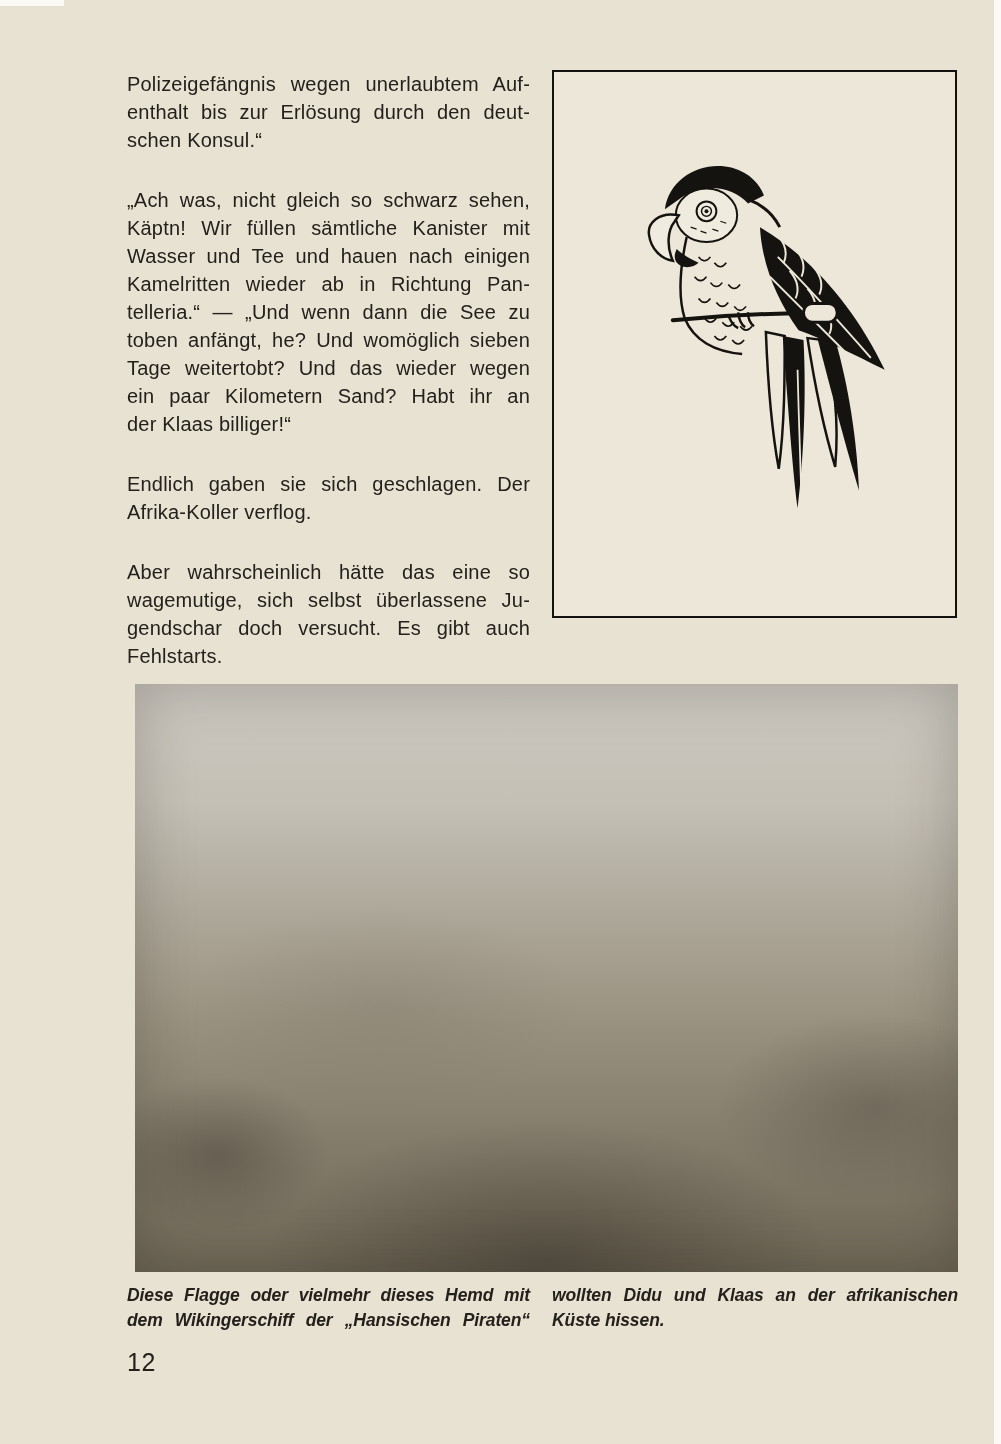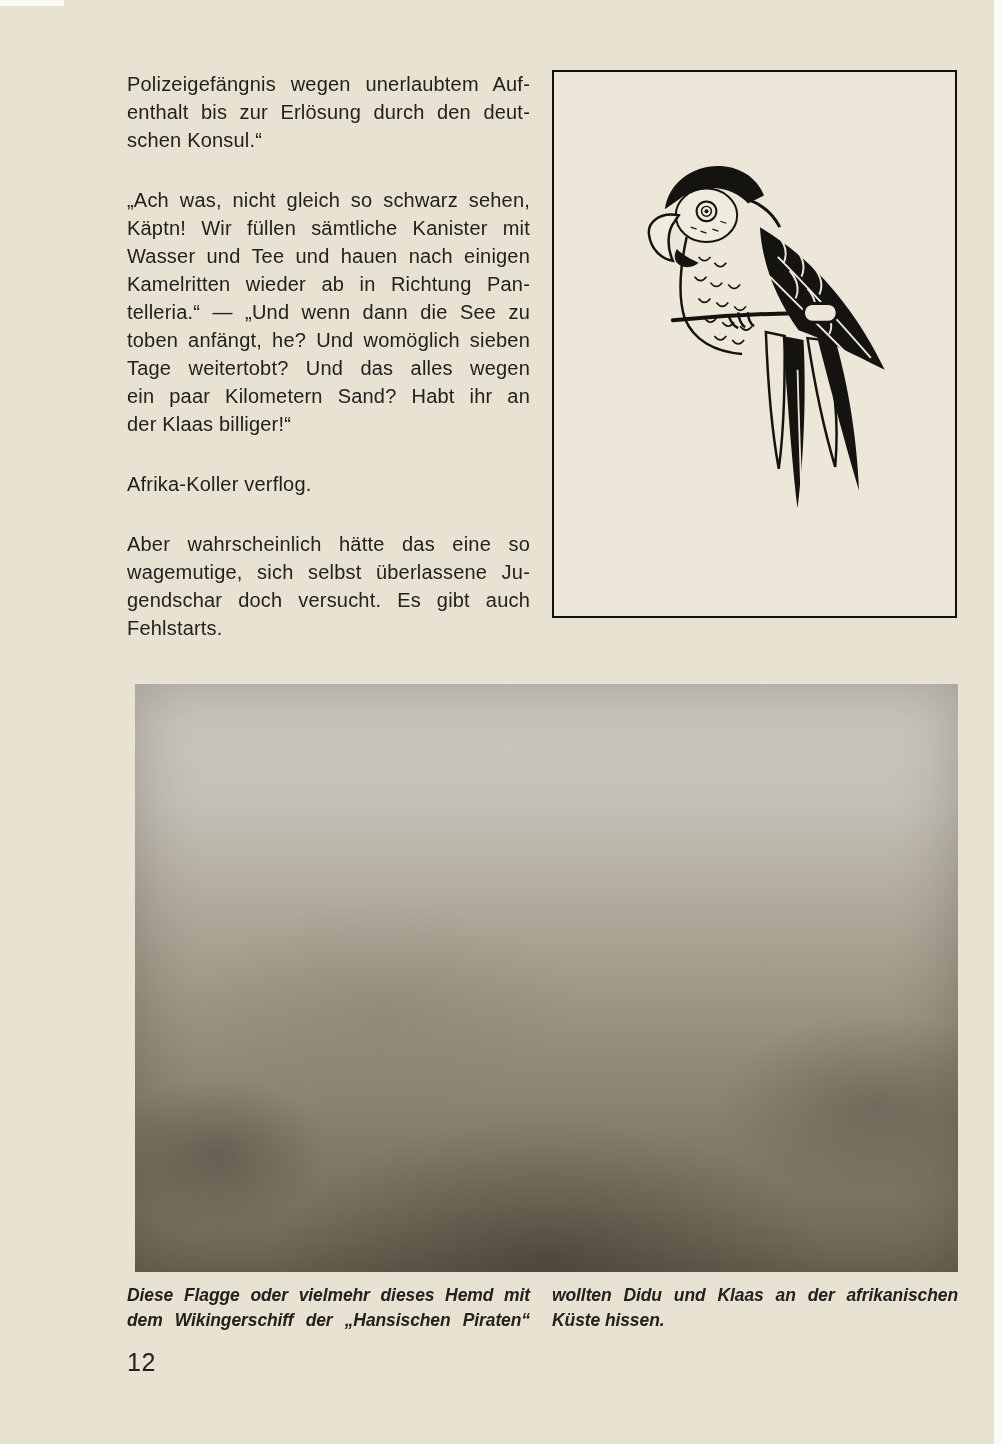--- a/index.html
+++ b/index.html
@@ -70,25 +70,26 @@
       <div class="line just">enthalt bis zur Erlösung durch den deut-</div>
       <div class="line">schen Konsul.“</div>
     </div>
     <div class="para">
       <div class="line just">„Ach was, nicht gleich so schwarz sehen,</div>
       <div class="line just">Käptn! Wir füllen sämtliche Kanister mit</div>
       <div class="line just">Wasser und Tee und hauen nach einigen</div>
       <div class="line just">Kamelritten wieder ab in Richtung Pan-</div>
       <div class="line just">telleria.“ — „Und wenn dann die See zu</div>
       <div class="line just">toben anfängt, he? Und womöglich sieben</div>
-      <div class="line just">Tage weitertobt? Und das alles wegen</div>
+      <div class="line just">Tage weitertobt? Und das wieder wegen</div>
       <div class="line just">ein paar Kilometern Sand? Habt ihr an</div>
       <div class="line">der Klaas billiger!“</div>
     </div>
     <div class="para">
+      <div class="line just">Endlich gaben sie sich geschlagen. Der</div>
       <div class="line">Afrika-Koller verflog.</div>
     </div>
     <div class="para">
       <div class="line just">Aber wahrscheinlich hätte das eine so</div>
       <div class="line just">wagemutige, sich selbst überlassene Ju-</div>
       <div class="line just">gendschar doch versucht. Es gibt auch</div>
       <div class="line">Fehlstarts.</div>
     </div>
   </section>
 

